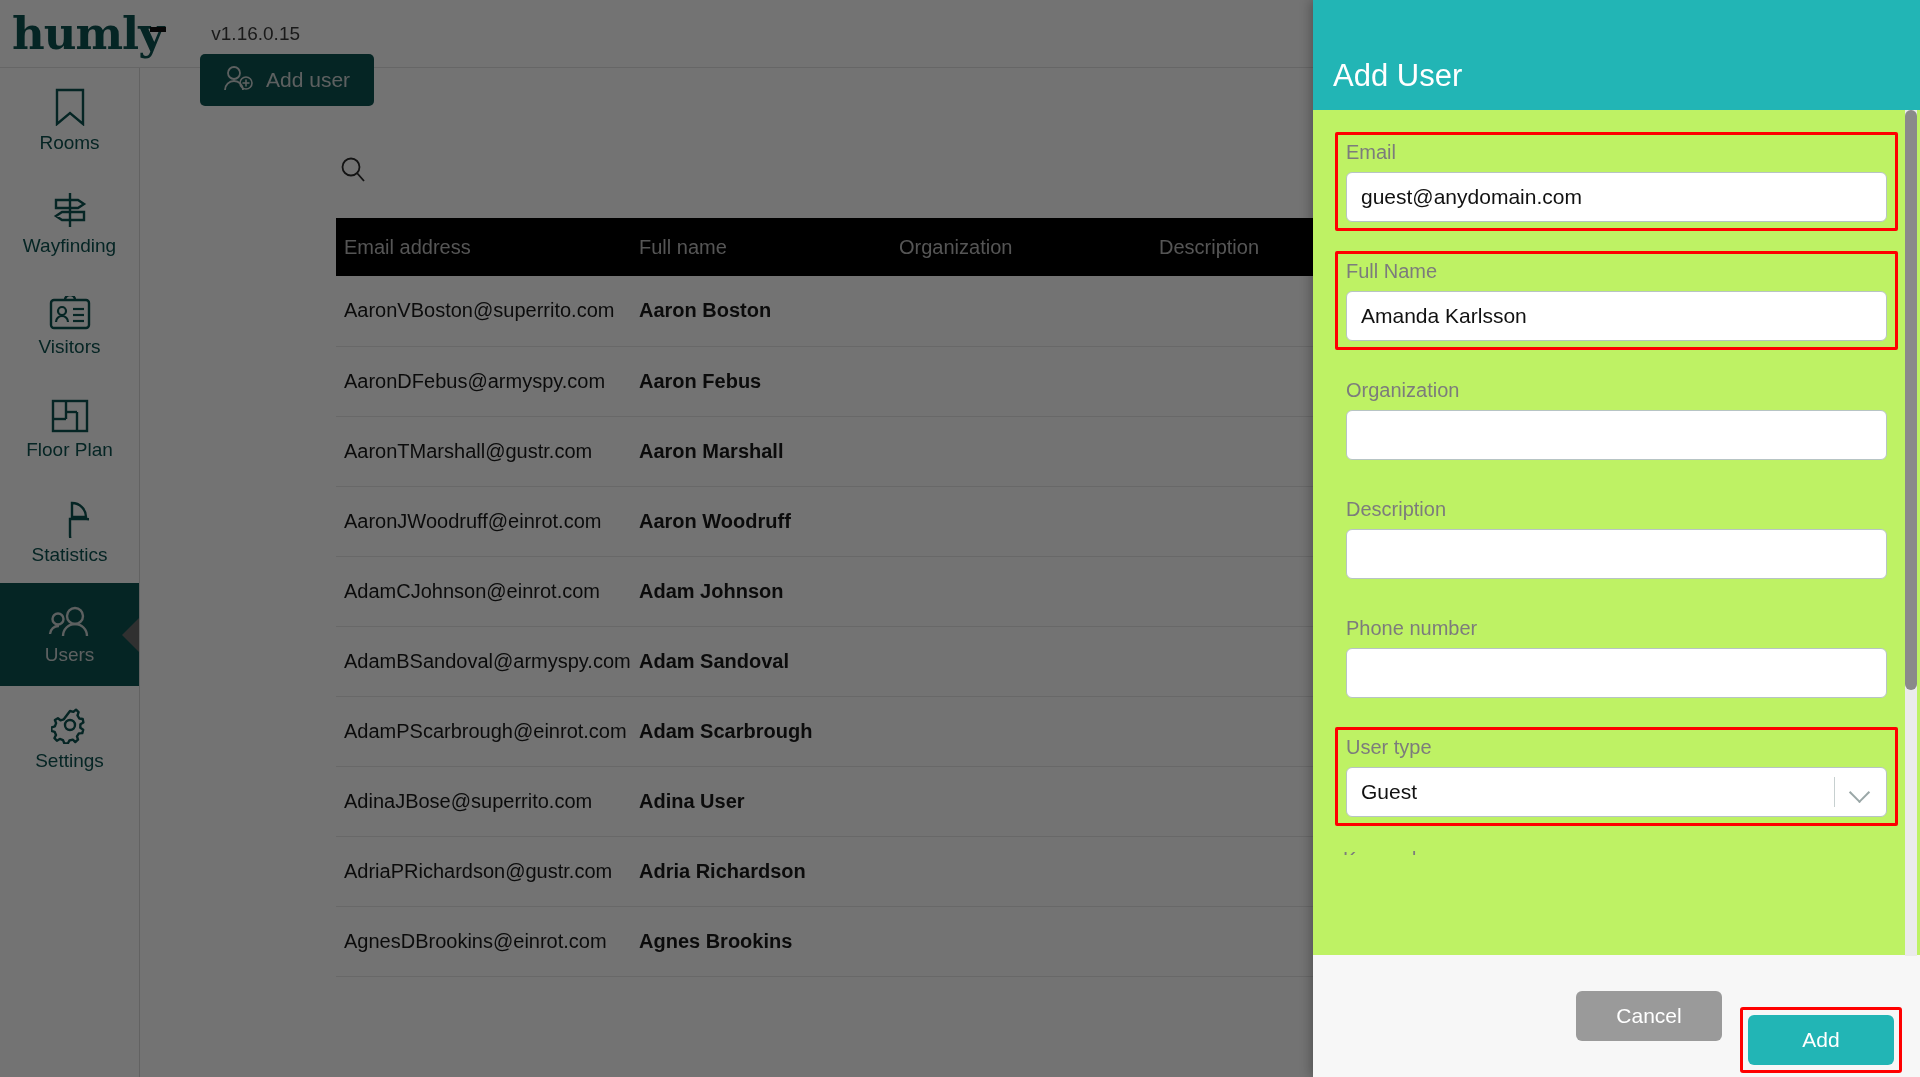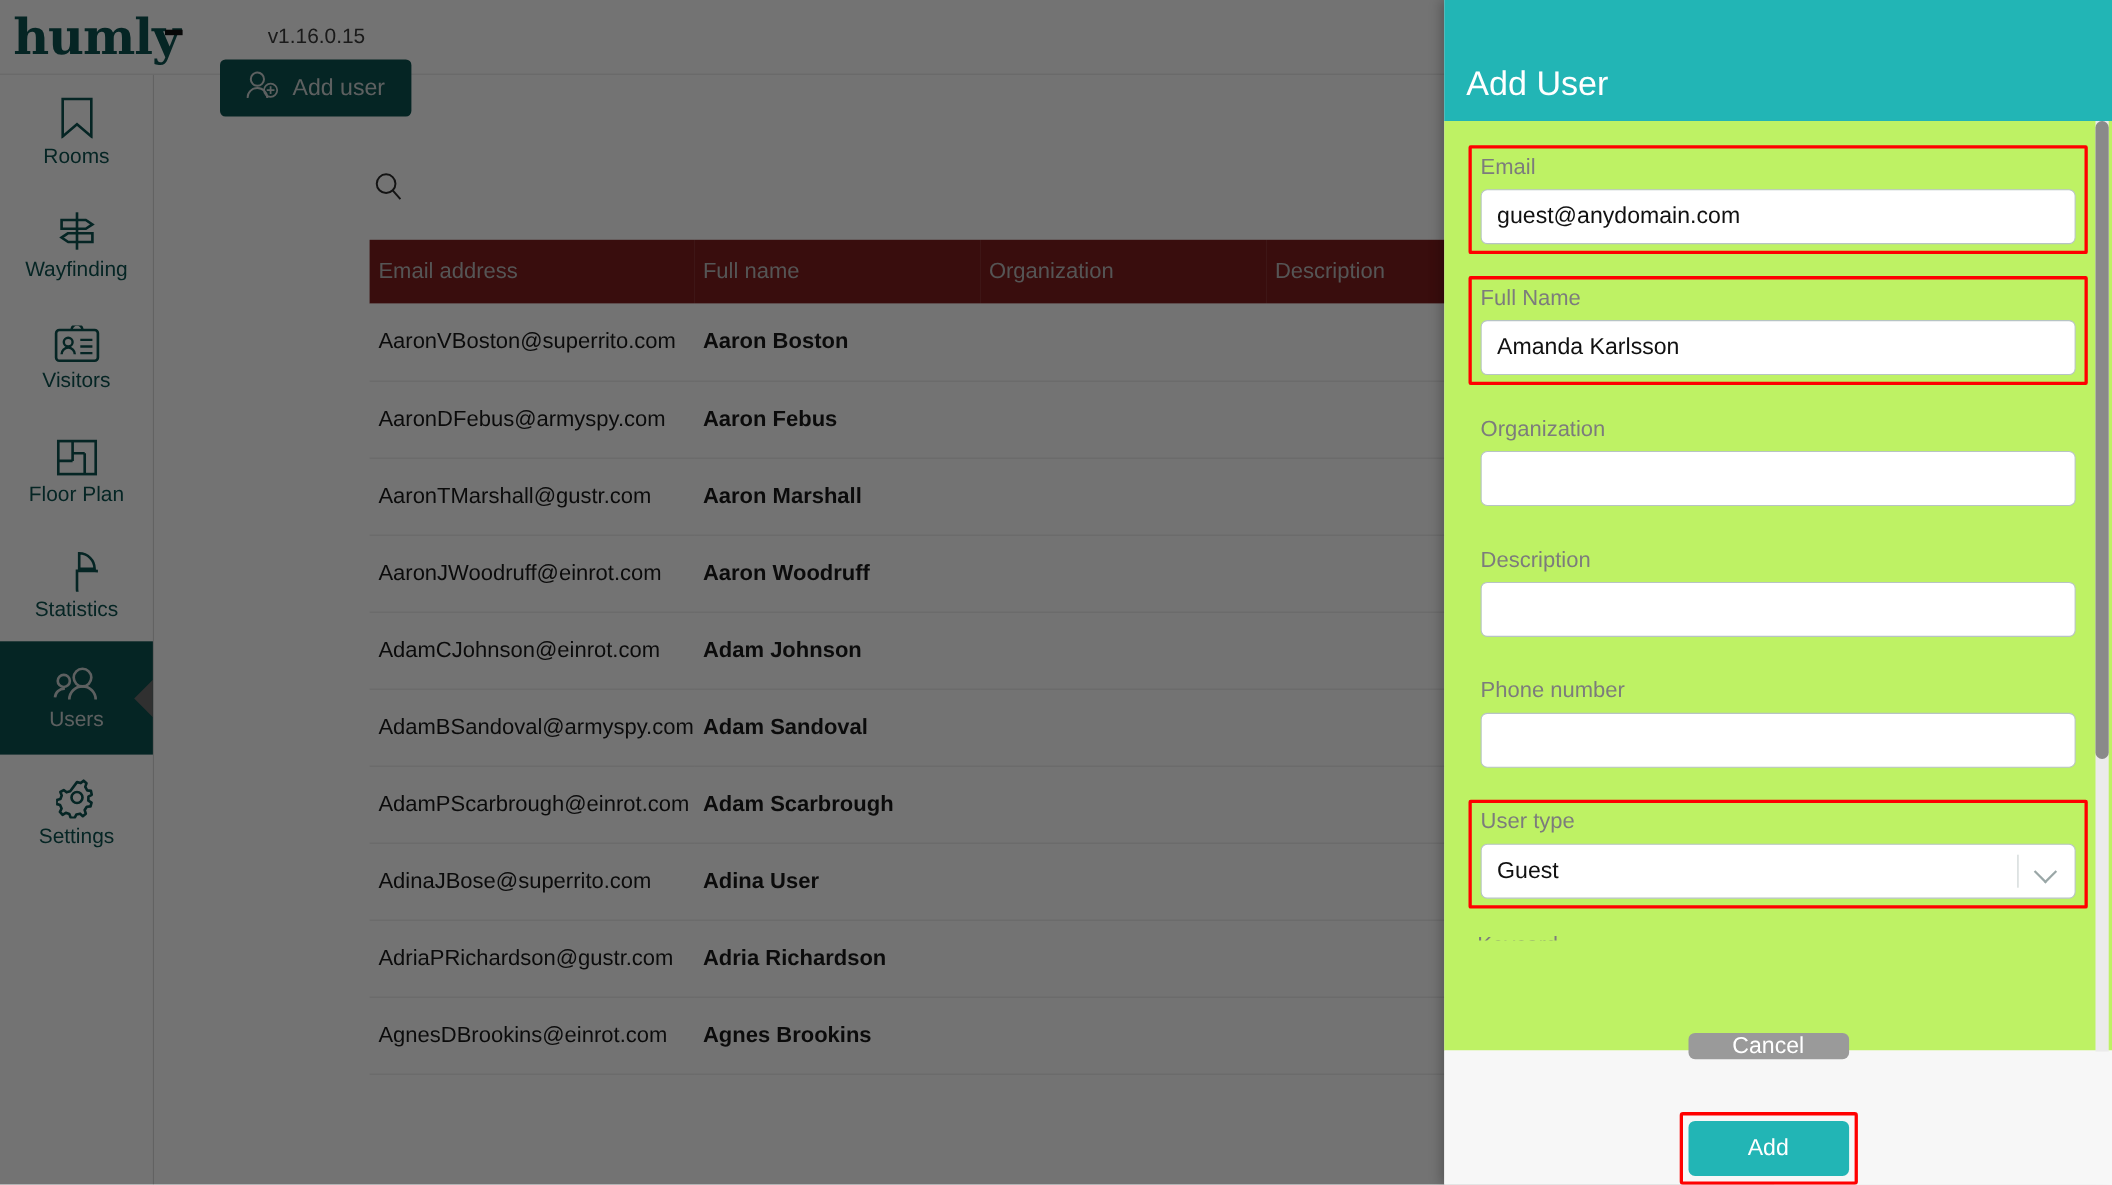--- a/index.html
+++ b/index.html
@@ -10,21 +10,21 @@
     background: #ffffff;
   }
   #app { position: relative; width: 1920px; height: 1077px; }
 
   
   .app-base { position: absolute; inset: 0; background: #ffffff; }
 
   .topbar {
     position: absolute; left: 0; top: 0; width: 1640px; height: 68px;
     background: #ffffff; border-bottom: 1px solid #e2e2e2;
-    display: flex; align-items: center; gap: 32px;
+    display: flex; align-items: center;
   }
   .logo {
     margin-left: 12px;
     font-family: "DejaVu Serif", serif;
     font-size: 45px; font-weight: 700; color: #0d5250;
     letter-spacing: -1px; position: relative; line-height: 1;
   }
   .logo .tick {
     position: absolute; right: -3px; top: 16px;
     width: 16px; height: 5px; background: #111;
@@ -63,21 +63,21 @@
     font-size: 21px; font-family: "Liberation Sans", sans-serif;
     display: flex; align-items: center; gap: 12px; cursor: pointer;
   }
 
   .search-row { position: relative; height: 90px; }
   .search-icon-wrap { position: absolute; left: 200px; top: 28px; cursor: pointer; }
 
   .table-wrap { position: absolute; left: 196px; top: 150px; right: 0; bottom: 0; }
   table.users { width: 1724px; border-collapse: collapse; table-layout: fixed; }
   table.users thead th {
-    background: #7f1d1d; color: #bdbdbd; font-weight: 400; font-size: 20px;
+    background: #000000; color: #bdbdbd; font-weight: 400; font-size: 20px;
     text-align: left; height: 58px; padding: 0 0 0 8px;
   }
   table.users tbody td {
     height: 70px; font-size: 20px; color: #1a1a1a;
     border-bottom: 1px solid #e6e6e6; padding: 0 0 0 8px;
     background: #ffffff; vertical-align: middle;
   }
   table.users td.fullname { font-weight: 700; }
   col.c-email { width: 295px; }
   col.c-name  { width: 260px; }
@@ -138,21 +138,21 @@
   }
 
   .clipped-label {
     font-size: 20px; color: #7c7c7c; margin-left: 8px;
     height: 9px; overflow: hidden; line-height: 26px;
   }
 
   .modal-footer {
     height: 122px; background: #f7f7f7; display: flex;
     align-items: center; justify-content: flex-end;
-    padding-right: 18px; position: relative; z-index: 5; flex-direction: column;
+    padding-right: 18px; gap: 18px; position: relative; z-index: 5;
   }
   .btn {
     height: 50px; min-width: 146px; border: none; border-radius: 6px;
     font-size: 21px; color: #ffffff; cursor: pointer;
     font-family: "Liberation Sans", sans-serif;
   }
   .btn-cancel { background: #9a9a9a; }
   .btn-add-wrap { padding: 5px; border: 3px solid #ff0000; border-radius: 3px; margin-top: 48px; }
   .btn-add { background: #22b5b5; }
 

